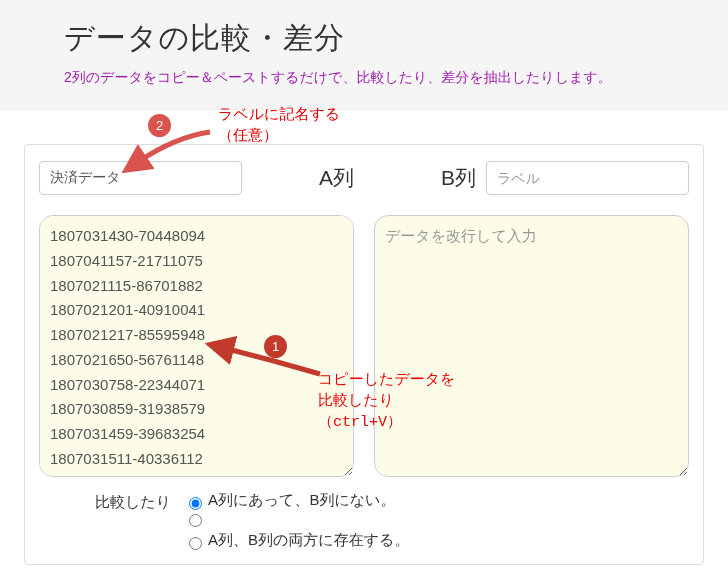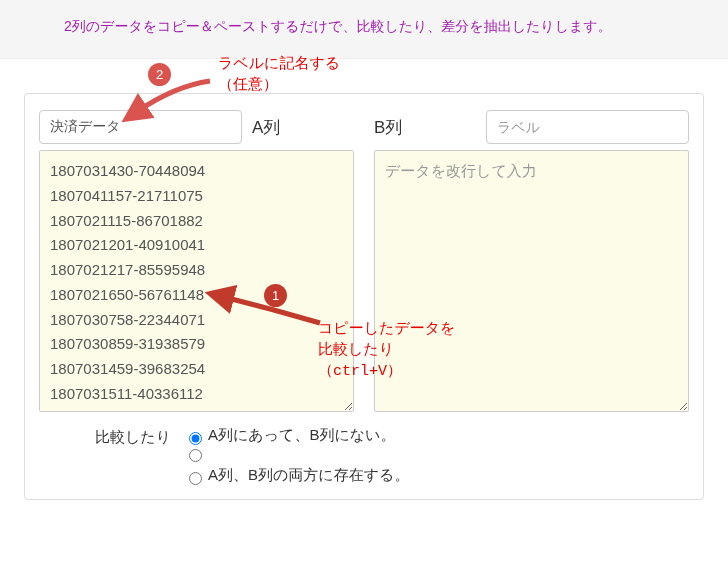--- a/index.html
+++ b/index.html
@@ -43,45 +43,45 @@
     gap: 20px;
   }
   .col {
     flex: 1;
     display: flex;
     flex-direction: column;
   }
   .col-head {
     display: flex;
     align-items: center;
-    margin-bottom: 6px;
+    margin-bottom: 20px;
     gap: 10px;
   }
   .col-head input[type="text"] {
     flex: 0 0 188px;
     height: 34px;
     padding: 6px 10px;
     font-size: 14px;
     border: 1px solid #ccc;
     border-radius: 4px;
     color: #555;
   }
   .col-head input[type="text"]::placeholder { color: #999; }
   .col-head .col-label {
     flex: 1;
-    text-align: left;
-    font-size: 17px;
+    text-align: right;
+    font-size: 21px;
     color: #333;
   }
   .data-area {
     width: 100%;
     height: 262px;
     background: #fcfce9;
     border: 1px solid #ccc;
-    border-radius: 2px;
+    border-radius: 14px;
     padding: 8px 10px;
     font-size: 15px;
     color: #555;
     line-height: 1.65;
     resize: both;
     overflow: auto;
     font-family: inherit;
   }
   .data-area::placeholder { color: #999; }
   .compare-row {
@@ -132,20 +132,21 @@
   svg.arrow {
     position: absolute;
     pointer-events: none;
     overflow: visible;
   }
 </style>
 </head>
 <body>
 
 <div class="header">
+  <h1>データの比較・差分</h1>
   <p>2列のデータをコピー＆ペーストするだけで、比較したり、差分を抽出したりします。</p>
 </div>
 
 <div class="content">
 
   <div class="anno-text" style="top:-6px; left:218px;font-family:Liberation Serif, serif;">
     <span>ラベルに記名する</span><br>
     <span>（任意）</span>
   </div>
   <div class="badge badge-red" style="top:4px; left:148px;">

